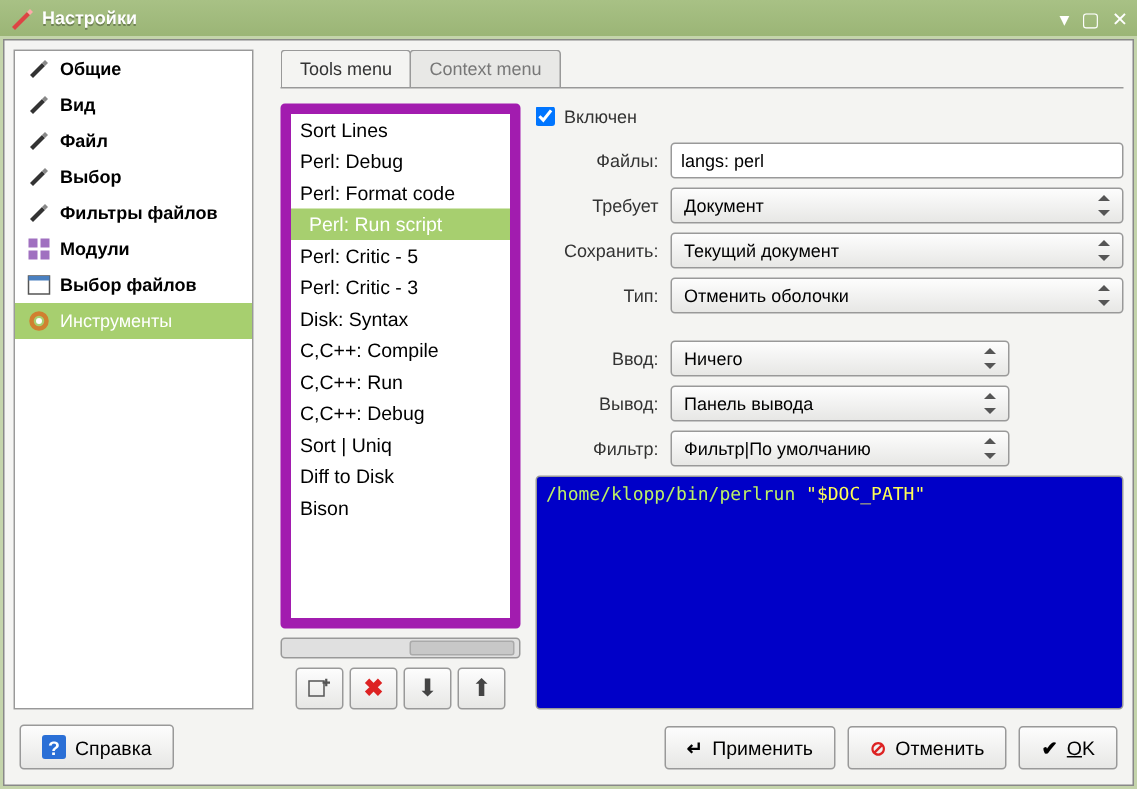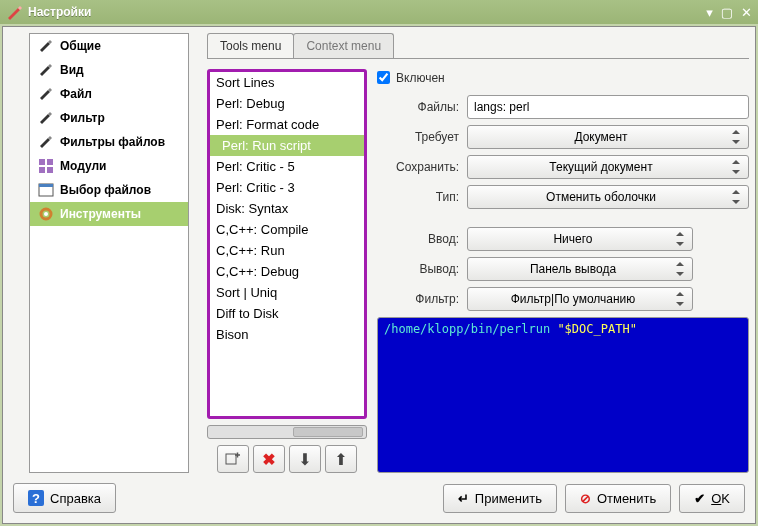--- a/index.html
+++ b/index.html
@@ -5,48 +5,48 @@
 * { box-sizing: border-box; margin: 0; padding: 0; }
 body { font-family: sans-serif; font-size: 12px; background: #c4d4ab; width: 758px; height: 526px; overflow: hidden; }
 .window { width: 758px; height: 526px; display: flex; flex-direction: column; }
 .titlebar { background: linear-gradient(to bottom, #a8c185, #9bb576); height: 24px; display: flex; align-items: center; padding: 0 6px; color: #fff; position: relative; }
 .titlebar .app-icon { width: 16px; height: 16px; margin-right: 6px; }
 .titlebar .title { font-weight: bold; color: #fff; text-shadow: 0 1px 0 rgba(0,0,0,.3); }
 .titlebar .win-controls { position: absolute; right: 6px; display: flex; gap: 8px; }
 .titlebar .win-controls span { cursor: pointer; font-size: 13px; }
 .content { flex: 1; background: #f4f4f2; border: 1px solid #888; margin: 2px; display: flex; flex-direction: column; padding: 6px; }
 .main-row { flex: 1; display: flex; gap: 6px; min-height: 0; }
-.sidebar { width: 160px; border: 1px solid #999; background: #fff; margin-left: 20px; }
+.sidebar { width: 160px; border: 1px solid #999; background: #fff; }
 .sidebar-item { display: flex; align-items: center; padding: 4px 8px; cursor: pointer; gap: 6px; }
 .sidebar-item.selected { background: #a7cf6f; color: #fff; }
 .sidebar-item .sicon { width: 16px; height: 16px; display: flex; align-items: center; justify-content: center; }
 .right-pane { flex: 1; display: flex; flex-direction: column; min-width: 0; margin-left: 12px; }
 .tabs { display: flex; border-bottom: 1px solid #999; }
 .tab { padding: 5px 12px; border: 1px solid #999; border-bottom: none; background: #e8e8e6; color: #777; cursor: pointer; border-top-left-radius: 3px; border-top-right-radius: 3px; margin-right: -1px; }
 .tab.active { background: #f4f4f2; color: #333; position: relative; z-index: 2; }
 .tab-body { flex: 1; display: flex; gap: 10px; padding: 10px 0 0 0; min-height: 0; }
 .tools-col { width: 160px; display: flex; flex-direction: column; gap: 6px; }
-.tools-list { flex: 1; border: 3px solid #a21caf; background: #fff; overflow-y: auto; overflow-x: auto; font-size: 13px; border-radius: 3px; }
+.tools-list { flex: 1; border: 7px solid #a21caf; background: #fff; overflow-y: auto; overflow-x: auto; font-size: 13px; border-radius: 3px; }
 .tools-list .litem { padding: 3px 6px; cursor: pointer; white-space: nowrap; }
 .tools-list .litem.selected { background: #a7cf6f; color: #fff; padding-left: 12px; }
 .hscroll { height: 14px; border: 1px solid #999; background: #e0e0e0; border-radius: 3px; display:flex; align-items:center; }
 .hscroll .thumb { width: 70px; height: 10px; background: #c8c8c8; border: 1px solid #aaa; border-radius: 2px; margin-left: 85px; }
 .tool-actions { display: flex; gap: 4px; justify-content: center; }
 .icon-btn { width: 32px; height: 28px; border: 1px solid #999; border-radius: 3px; background: linear-gradient(#fdfdfd,#e7e7e5); display: flex; align-items: center; justify-content: center; cursor: pointer; font-size: 14px; }
 .form-col { flex: 1; display: flex; flex-direction: column; gap: 6px; min-width: 0; }
 .check-row { display: flex; align-items: flex-start; gap: 6px; padding: 2px 0 4px 0; color: #333; }
 .field-row { display: flex; align-items: center; gap: 8px; }
 .field-row label { width: 82px; text-align: right; color: #333; }
 .text-input { flex: 1; border: 1px solid #999; border-radius: 3px; padding: 4px 6px; background: #fff; font-size: 12px; height: 24px; }
-.select { flex: 1; border: 1px solid #999; border-radius: 3px; background: linear-gradient(#fdfdfd,#e7e7e5); height: 24px; display: flex; align-items: center; padding: 0 22px 0 8px; position: relative; cursor: pointer; justify-content: center; }
+.select { flex: 1; border: 1px solid #999; border-radius: 3px; background: linear-gradient(#fdfdfd,#e7e7e5); height: 24px; display: flex; align-items: center; padding: 0 22px 0 8px; position: relative; cursor: pointer; }
 .select::after { content: ""; position: absolute; right: 8px; top: 4px; width: 0; height: 0; border-left: 4px solid transparent; border-right: 4px solid transparent; border-bottom: 4px solid #555; }
 .select::before { content: ""; position: absolute; right: 8px; bottom: 4px; width: 0; height: 0; border-left: 4px solid transparent; border-right: 4px solid transparent; border-top: 4px solid #555; }
 .short-select { width: 226px; flex: none; }
 .code-area { flex: 1; min-height: 80px; background: #0000c8; border: 1px solid #999; border-radius: 3px; padding: 4px 6px; font-family: monospace; font-size: 12px; color: #fff; overflow: auto; }
-.code-area .p1 { color: #5eead4; }
+.code-area .p1 { color: #bef264; }
 .code-area .p2 { color: #ffff55; }
 .footer { display: flex; padding: 10px 4px 4px 4px; align-items: center; }
 .footer .spacer { flex: 1; }
 .btn { border: 1px solid #999; border-radius: 3px; background: linear-gradient(#fdfdfd,#e7e7e5); padding: 6px 14px; cursor: pointer; display: flex; align-items: center; gap: 6px; font-size: 13px; }
 .btn + .btn { margin-left: 8px; }
 .underline { text-decoration: underline; }
 </style>
 </head>
 <body>
 
@@ -96,21 +96,21 @@
             </span>
             <span style="font-weight:bold">Файл</span>
           </div>
           <div class="sidebar-item">
             <span class="sicon">
               <svg width="16" height="16" viewBox="0 0 16 16">
                 <path d="M2 12 L10 4 L12 6 L4 14 Z" fill="#333"></path>
                 <path d="M10 4 L12 2 L14 4 L12 6 Z" fill="#888"></path>
               </svg>
             </span>
-            <span style="font-weight:bold">Фильтр</span>
+            <span style="font-weight:bold">Выбор</span>
           </div>
           <div class="sidebar-item">
             <span class="sicon">
               <svg width="16" height="16" viewBox="0 0 16 16">
                 <path d="M2 12 L10 4 L12 6 L4 14 Z" fill="#333"></path>
                 <path d="M10 4 L12 2 L14 4 L12 6 Z" fill="#888"></path>
               </svg>
             </span>
             <span style="font-weight:bold">Фильтры файлов</span>
           </div>
@@ -134,21 +134,21 @@
             </span>
             <span style="font-weight:bold">Выбор файлов</span>
           </div>
           <div class="sidebar-item selected">
             <span class="sicon">
               <svg width="16" height="16" viewBox="0 0 16 16">
                 <circle cx="8" cy="8" r="5" fill="none" stroke="#d08030" stroke-width="3"></circle>
                 <circle cx="8" cy="8" r="2" fill="#fff"></circle>
               </svg>
             </span>
-            <span style="font-weight:bold">Инструменты</span>
+            <span style="font-weight:normal">Инструменты</span>
           </div>
         </div>
 
       <div class="right-pane">
         <div class="tabs" id="tabs">
             <div class="tab active">Tools menu</div>
             <div class="tab">Context menu</div>
           </div>
 
         <div class="tab-body">

